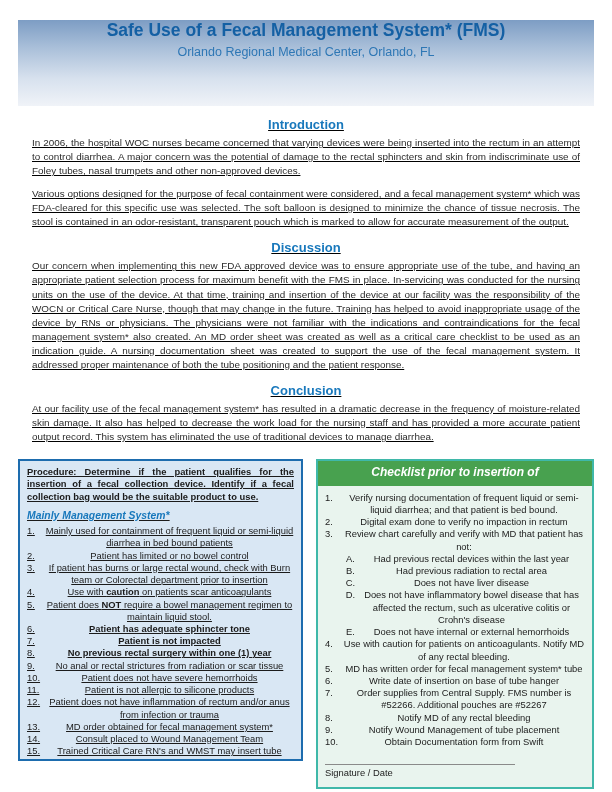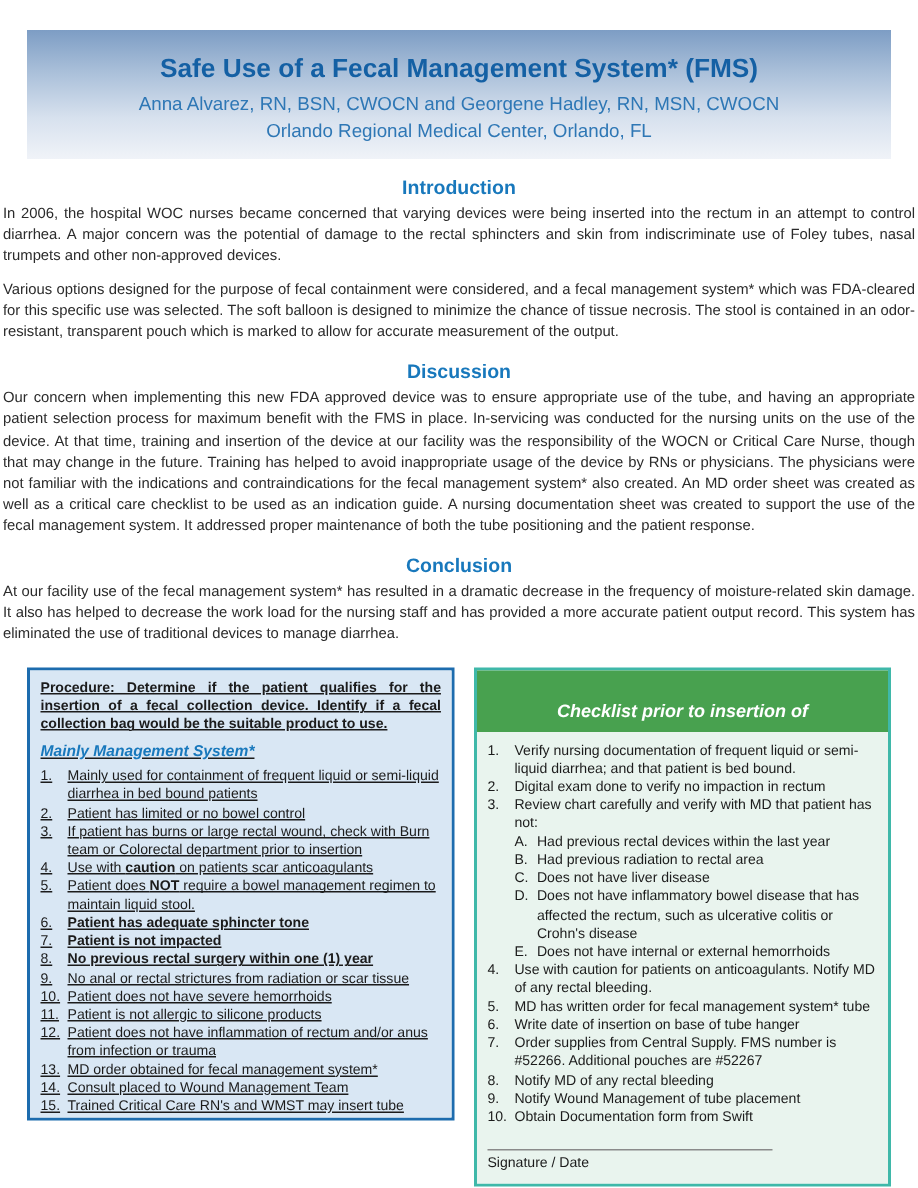--- a/index.html
+++ b/index.html
@@ -18,26 +18,26 @@
   body{background:#888;}
   .page{
     width:612px;height:792px;margin:0 auto;background:#ffffff;
     font-family:"Liberation Sans",sans-serif;position:relative;overflow:hidden;
   }
   .banner{
     margin:20px 18px 0;height:86px;text-align:center;
     background:linear-gradient(180deg,#7d9dc4 0%,#a9bfd9 32%,#d7e1ee 68%,#f0f3f8 100%);
   }
   .banner .title{
-    margin:0;padding-top:15px;font-size:17.5px;font-weight:bold;color:var(--title-blue);
+    margin:0;font-size:17.5px;font-weight:bold;color:var(--title-blue);
   }
   .banner .authors{font-size:12.5px;color:var(--author-blue);margin-top:6px;}
   .banner .inst{font-size:12.5px;color:var(--author-blue);margin-top:4px;}
 
-  .content{margin:0 2px;}
+  .content{margin:0 32px;text-decoration:underline;}
   .section-heading{
     text-align:center;color:var(--heading-blue);font-size:13px;font-weight:bold;
     margin:11px 0 4px;
   }
   .body-par{
     font-size:9.9px;line-height:1.42;text-align:justify;color:var(--body-text);
     margin:0 0 9px;
   }
 
   .columns{display:flex;gap:13px;margin:15px 18px 0;align-items:flex-start;}
@@ -47,44 +47,43 @@
     background:var(--left-blue);color:#fff;font-style:italic;font-weight:bold;
     text-align:center;font-size:12.5px;padding:3px 0 5px;
   }
   .boxL .bd{background:var(--left-bg);padding:5px 7px 2px;font-size:9.4px;line-height:1.3;color:#1b1b1b;text-decoration:underline;}
   .procedure{font-weight:bold;margin-bottom:6px;text-align:justify;}
   .subhead{color:var(--heading-blue);font-weight:bold;font-style:italic;font-size:10.4px;margin:0 0 3px;}
 
   .clist{margin:0;padding:0;list-style:none;}
   .clist li{display:flex;}
   .clist .num{flex:0 0 18px;}
-  .clist .txt{flex:1;}
+  .clist .txt{flex:1;text-align:center;}
   .b{font-weight:bold;}
 
   .boxR{width:281px;border:2px solid var(--teal);}
   .boxR .hdr{
     background:var(--green);color:#fff;font-style:italic;font-weight:bold;
-    text-align:center;font-size:12px;line-height:1.3;padding:20px 0 5px;
+    text-align:center;font-size:12px;line-height:1.3;padding:4px 0 5px;
   }
   .boxR .bd{background:var(--right-bg);padding:6px 7px 8px;font-size:9.4px;line-height:1.3;color:#1b1b1b;}
   .sublist{margin:0;}
   .subli{display:flex;}
   .subli .subnum{flex:0 0 15px;}
   .subli .subtxt{flex:1;}
   .sigline{border-top:1px solid #8a8a8a;width:190px;margin-top:16px;}
   .siglabel{margin-top:2px;font-size:9.4px;color:#1b1b1b;}
 </style>
 </head>
 <body>
 
 <div class="page">
 
   <div class="banner">
     <h1 class="title">Safe Use of a Fecal Management System* (FMS)</h1>
-    <div class="authors">Anna Alvarez, RN, BSN, CWOCN and Georgene Hadley, RN, MSN, CWOCN</div>
     <div class="inst">Orlando Regional Medical Center, Orlando, FL</div>
   </div>
 
   <div class="content">
     <h2 class="section-heading">Introduction</h2>
     <p class="body-par">In 2006, the hospital WOC nurses became concerned that varying devices were being inserted into the rectum in an attempt to control diarrhea.  A major concern was the potential of damage to the rectal sphincters and skin from indiscriminate use of Foley tubes, nasal trumpets and other non-approved devices.</p>
     <p class="body-par">Various options designed for the purpose of fecal containment were considered, and a fecal management system* which was FDA-cleared for this specific use was selected. The soft balloon is designed to minimize the chance of tissue necrosis. The stool is contained in an odor-resistant, transparent pouch which is marked to allow for accurate measurement of the output.</p>
 
     <h2 class="section-heading">Discussion</h2>
     <p class="body-par">Our concern when implementing this new FDA approved device was to ensure appropriate use of the tube, and having an appropriate patient selection process for maximum benefit with the FMS in place.  In-servicing was conducted for the nursing units on the use of the device. At that time, training and insertion of the device at our facility was the responsibility of the WOCN or Critical Care Nurse, though that may change in the future. Training has helped to avoid inappropriate usage of the device by RNs or physicians. The physicians were not familiar with the indications and contraindications for the fecal management system* also created. An MD order sheet was created as well as a critical care checklist to be used as an indication guide. A nursing documentation sheet was created to support the use of the fecal management system. It addressed proper maintenance of both the tube positioning and the patient response.</p>

